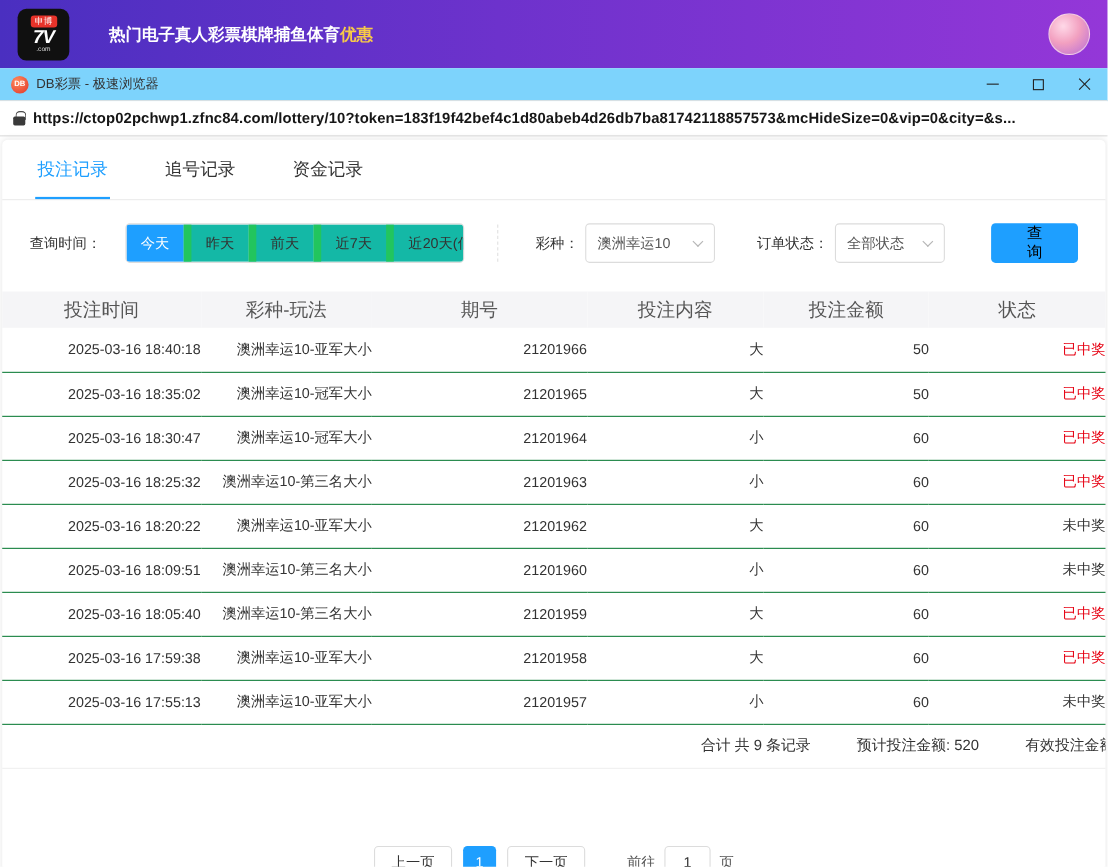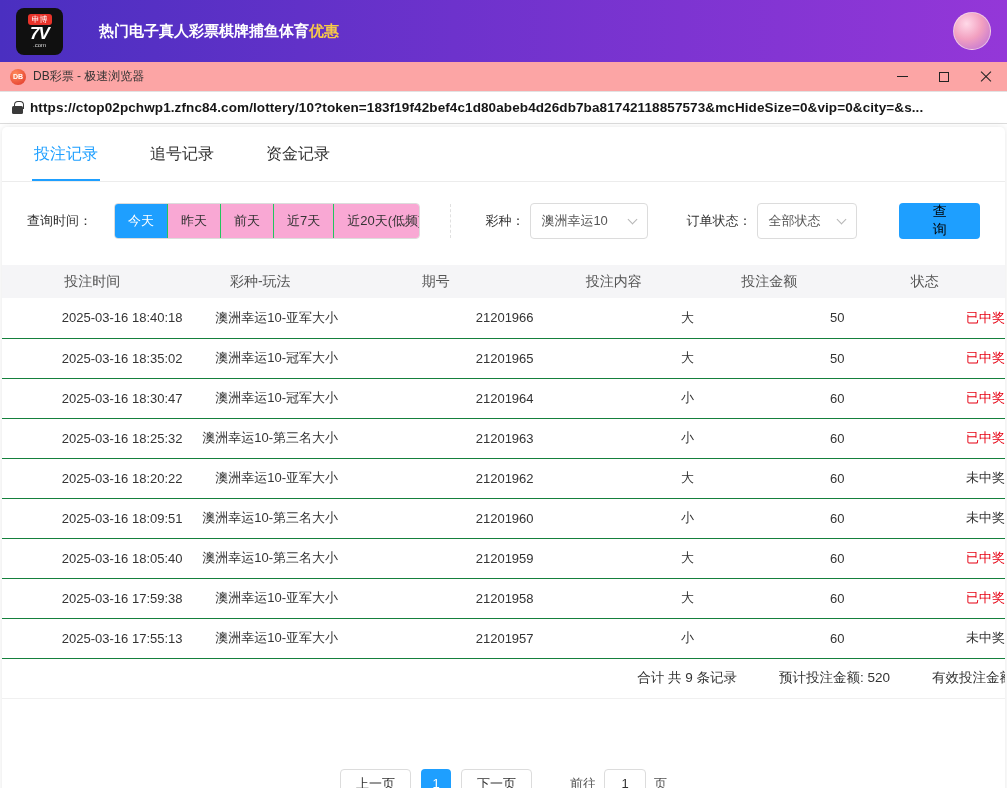--- a/index.html
+++ b/index.html
@@ -15,21 +15,21 @@
   .logo-main { font-size:17px; font-weight:bold; font-style:italic; line-height:17px; letter-spacing:-1px;text-align:right; }
   .logo-suffix { font-size:6px; line-height:7px; color:#ddd; }
   .nav-items { display:flex; }
   .nav-item { color:#fff; font-size:15px; font-weight:bold; cursor:pointer; white-space:nowrap; }
   .nav-item.gold { color:#f7c948; }
   .avatar { margin-left:auto; width:38px; height:38px; border-radius:50%;
     background:radial-gradient(circle at 35% 30%, #ffd9e8 0%, #f2a0c0 45%, #b66bd8 100%);
     border:1px solid rgba(255,255,255,.5); }
 
   
-  .title-bar { height:30px; background:#fca5a5; border-bottom:1px solid #e2e2e2;
+  .title-bar { height:30px; background:#7dd3fc; border-bottom:1px solid #e2e2e2;
     display:flex; align-items:center; padding:0 0 0 10px; font-size:12px; color:#333; }
   .favicon { width:16px; height:16px; border-radius:50%; margin-right:7px;
     background:radial-gradient(circle at 35% 30%, #ff8a5c, #e03428);
     color:#fff; font-size:7px; font-weight:bold; display:flex; align-items:center; justify-content:center; }
   .win-controls { margin-left:auto; display:flex; height:30px; }
   .win-btn { width:42px; height:30px; display:flex; align-items:center; justify-content:center; cursor:pointer; }
   .ic-min { width:11px; height:1px; background:#222; display:block; }
   .ic-max { width:10px; height:10px; border:1px solid #222; display:block; }
   .ic-close { position:relative; width:12px; height:12px; display:block; }
   .ic-close::before,.ic-close::after { content:""; position:absolute; left:-1px; top:5px; width:14px; height:1px; background:#222; }
@@ -46,36 +46,36 @@
   
   .content { background:#fff; box-shadow:0 0 6px rgba(0,0,0,.10); margin:3px 2px 0; border-radius:5px 5px 0 0; }
 
   .tabs { display:flex; gap:48px; padding:0 30px; border-bottom:1px solid #ececec; }
   .tab { font-size:16px; color:#333; padding:17px 2px 14px; cursor:pointer; border-bottom:2px solid transparent; }
   .tab.active { color:#1e9fff; border-bottom-color:#1e9fff; }
 
   .filters { display:flex; align-items:center; padding:21px 25px 17px; font-size:13px; color:#333;gap:16px; }
   .flt-label { margin-right:6px; white-space:nowrap; }
   .seg { display:flex; border:1px solid #dcdcdc; border-radius:4px; overflow:hidden; }
-  .seg-btn { padding:0 13px; height:34px; line-height:34px; background:#f9a8d4; color:#333;
-    border-left:1px solid #22c55e; font-size:13px; cursor:pointer; white-space:nowrap; }
+  .seg-btn { padding:0 13px; height:34px; line-height:34px; background:#14b8a6; color:#333;
+    border-left:7px solid #22c55e; font-size:13px; cursor:pointer; white-space:nowrap; }
   .seg-btn:first-child { border-left:none; }
   .seg-btn.active { background:#1e9fff; color:#fff; }
   .flt-divider { width:1px; height:34px; border-right:1px dashed #e0e0e0; margin:0 18px 0 14px; }
   .select { display:flex; align-items:center; justify-content:space-between; border:1px solid #dcdcdc;
     border-radius:4px; height:36px; padding:0 10px; min-width:118px; color:#555; cursor:pointer; background:#fff; }
   .chev { width:7px; height:7px; border-right:1px solid #b6b6b6; border-bottom:1px solid #b6b6b6;
     transform:rotate(45deg); margin:-3px 1px 0 10px; }
   .grp { display:flex; align-items:center; margin-left:22px; }
   .query-btn { margin-left:26px; height:36px; padding:0 27px; background:#1e9fff; color:#000000;
     border:none; border-radius:4px; font-size:14px; cursor:pointer; font-family:inherit; }
 
   table { width:100%; border-collapse:collapse; table-layout:fixed; margin-top:9px; }
   col.c1{width:18%;} col.c2{width:15.5%;} col.c3{width:19.5%;} col.c4{width:16%;} col.c5{width:15%;} col.c6{width:16%;}
-  th { background:#f5f5f7; color:#555; font-size:14px; font-weight:normal; height:33px; text-align:center; }
+  th { background:#f5f5f7; color:#555; font-size:17px; font-weight:normal; height:33px; text-align:center; }
   td { height:40px; text-align:right; font-size:13px; color:#333; border-bottom:1px solid #15803d; white-space:nowrap; }
   td.status-won { color:#e60012; }
 
   .summary { display:flex; justify-content:flex-end; align-items:center; gap:42px;
     height:40px; border-bottom:1px solid #f0f0f0; font-size:13.5px; color:#333; white-space:nowrap;
     overflow:hidden; padding-right:0; }
   .summary span:last-child { margin-right:-8px; }
 
   .pagination { display:flex; justify-content:center; align-items:flex-start; gap:10px;
     margin-top:70px; font-size:13px; color:#555; }

